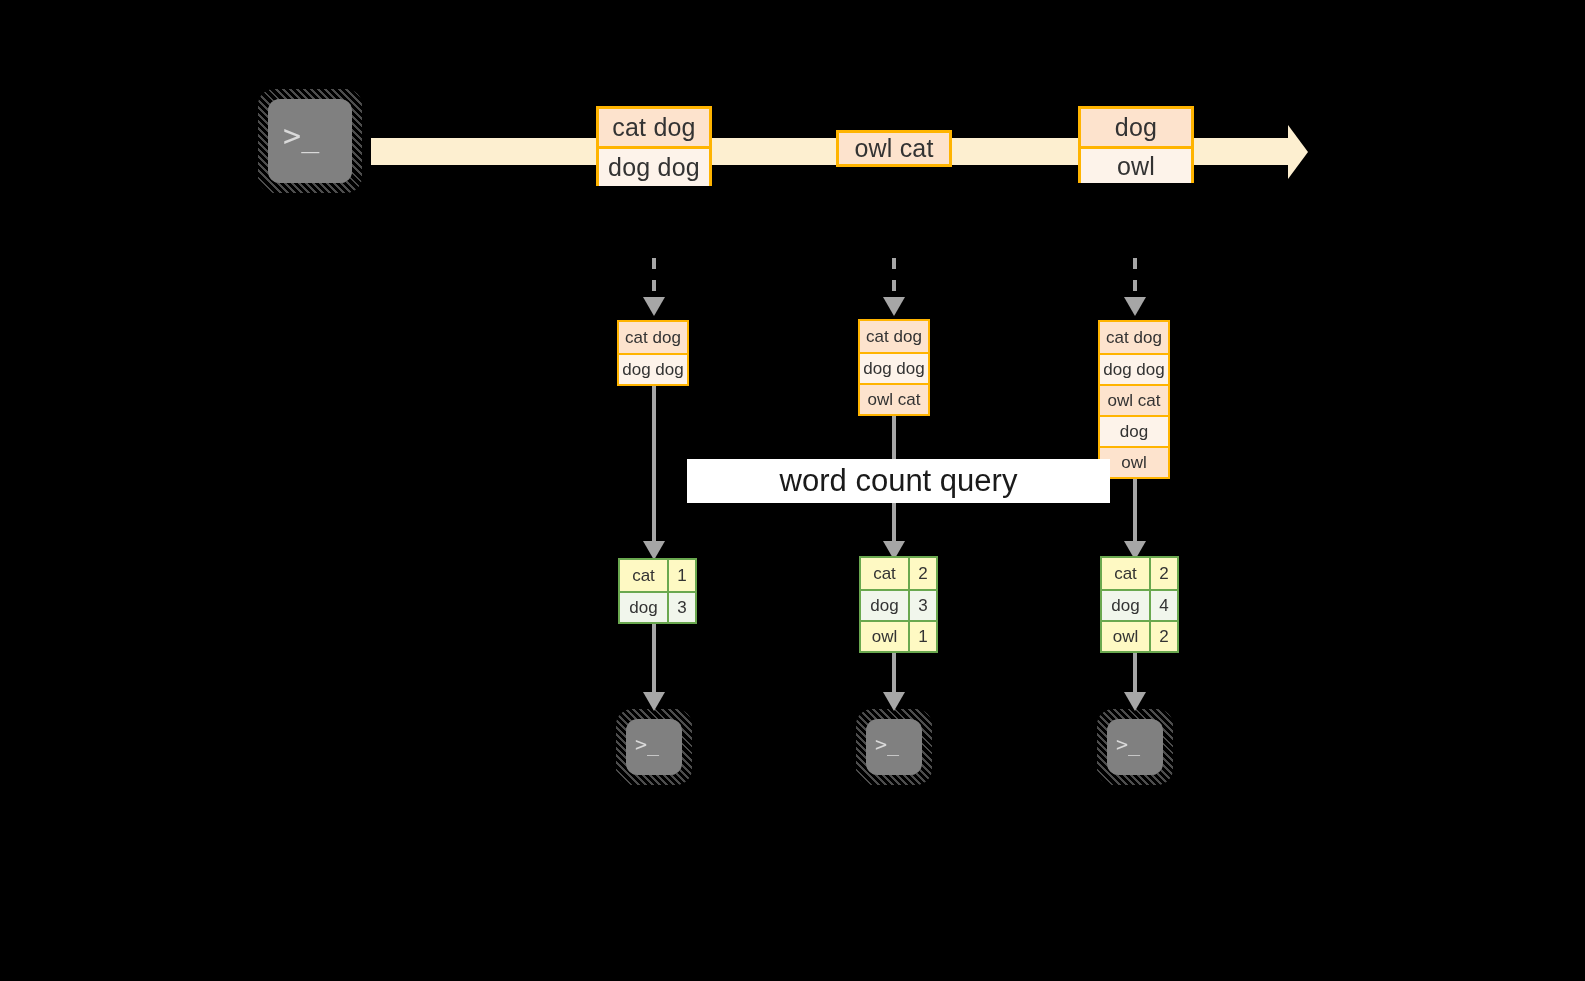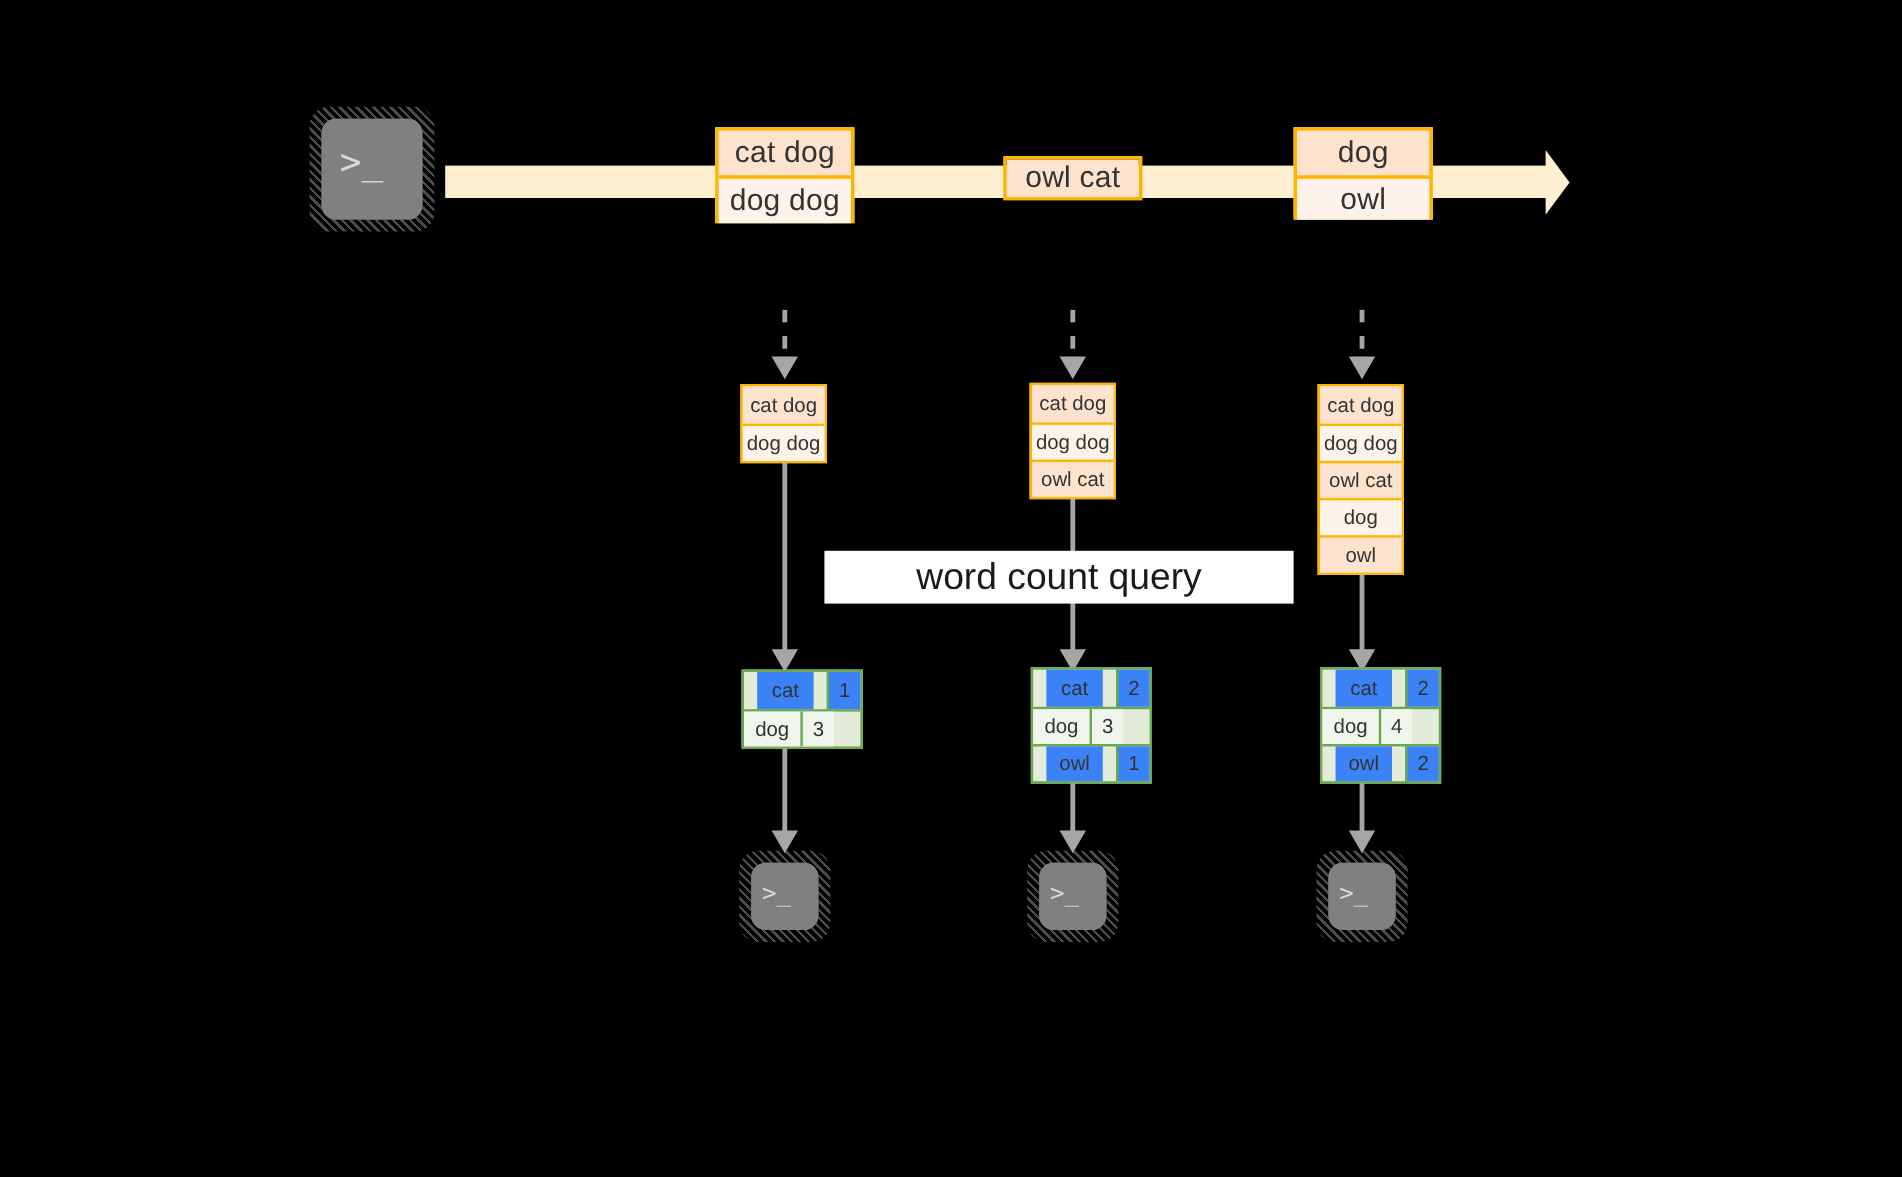--- a/index.html
+++ b/index.html
@@ -139,21 +139,21 @@
     box-sizing: border-box;
     display: flex;
     align-items: center;
     justify-content: center;
     color: #333333;
     font-size: 17px;
     white-space: nowrap;
   }
   .res .cell.key { width: 47px; }
   .res .cell.val { width: 28px; border-left: 2px solid #6aa84f; }
-  .res .trow.dark  .cell { background: #3b82f6; margin-left: 11px; }
+  .res .trow.dark  .cell { background: #fef9c3; }
   .res .trow.light .cell { background: #f1f6ec; }
   .conn-line {
     position: absolute;
     width: 4px;
     background: #a6a6a6;
     z-index: 2;
   }
   .conn-line.dashed {
     background: none;
     background-image: linear-gradient(#a6a6a6 50%, rgba(0,0,0,0) 0%);
@@ -242,21 +242,21 @@
 
   <div class="conn-line" style="left:652px; top:384px; height:168px;"></div>
   <div class="conn-head" style="left:643px; top:541px;"></div>
 
   <div class="conn-line" style="left:892px; top:413px; height:139px;"></div>
   <div class="conn-head" style="left:883px; top:541px;"></div>
 
   <div class="conn-line" style="left:1133px; top:475px; height:77px;"></div>
   <div class="conn-head" style="left:1124px; top:541px;"></div>
 
-  <div class="query-label" style="left:687px; top:459px; width:391px; height:44px;">word count query</div>
+  <div class="query-label" style="left:687px; top:459px; width:423px; height:44px;">word count query</div>
 
   <div class="res" style="left:618px; top:558px;">
     <div class="trow dark">
       <div class="cell key">cat</div>
       <div class="cell val">1</div>
     </div>
     <div class="trow light sep">
       <div class="cell key">dog</div>
       <div class="cell val">3</div>
     </div>

